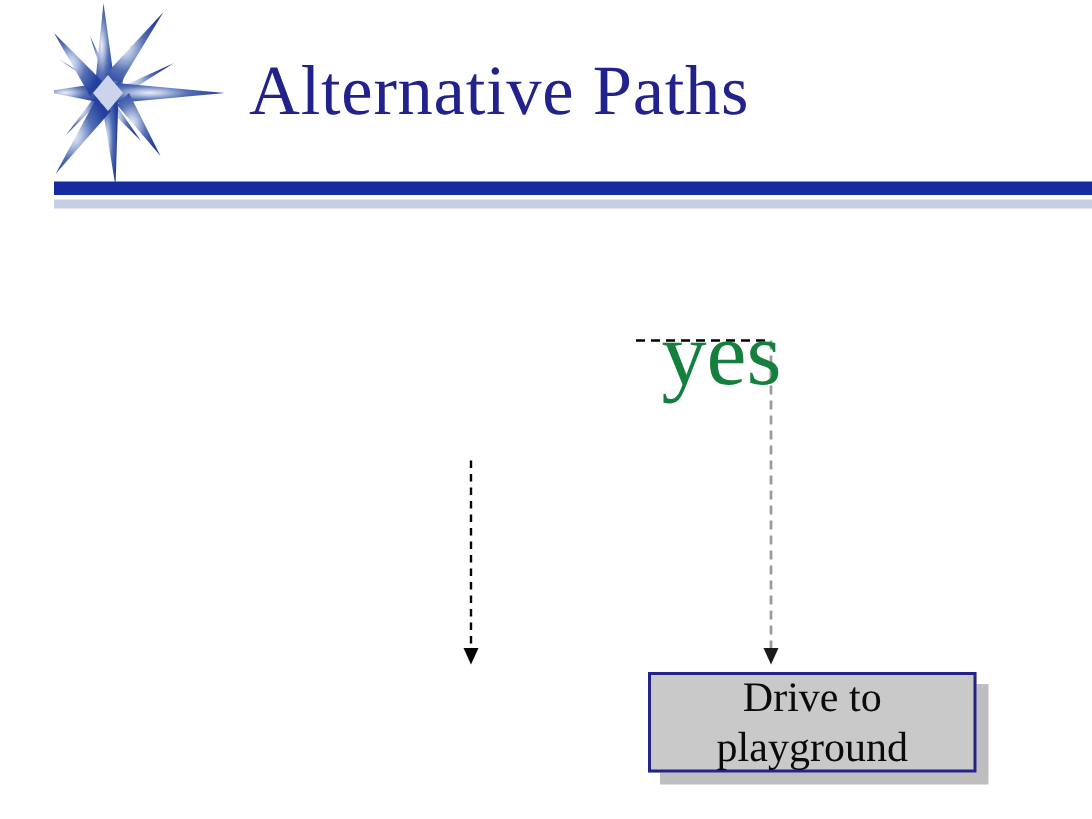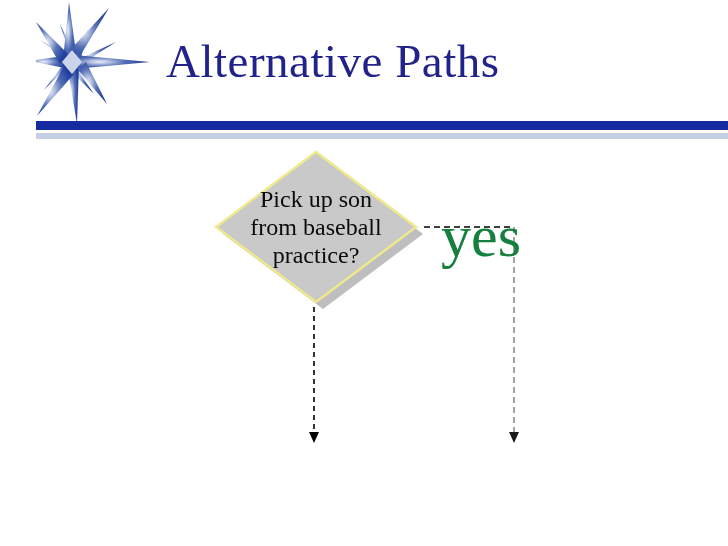--- a/index.html
+++ b/index.html
@@ -92,26 +92,19 @@
   <div class="bar-light"></div>
 
   <svg class="connector-layer" viewBox="0 0 728 546">
     <line x1="388" y1="227" x2="478" y2="227" stroke="#000000" stroke-width="1.6" stroke-dasharray="6,4"></line>
     <line x1="478" y1="227" x2="478" y2="432" stroke="#9A9A9A" stroke-width="1.8" stroke-dasharray="6,4"></line>
     <polygon points="473,432 483,432 478,443" fill="#1a1a1a"></polygon>
     <line x1="278" y1="307" x2="278" y2="432" stroke="#000000" stroke-width="1.6" stroke-dasharray="5,4"></line>
     <polygon points="273,432 283,432 278,443" fill="#000000"></polygon>
   </svg>
 
-  <div class="decision-wrap">
-    <svg class="decision-svg" viewBox="0 0 214 164">
-      <polygon points="109,9 209,84 109,159 9,84" fill="#BEBEBE"></polygon>
-      <polygon points="102,2 202,77 102,152 2,77" fill="#C9C9C9" stroke="#EDE98C" stroke-width="2.5"></polygon>
-    </svg>
-    <div class="decision-text">Pick up son
-from baseball
-practice?</div>
-  </div>
 
   <div class="flow-label label-yes">yes</div>
 
+  <div class="process-box box-playground">Drive to
+playground</div>
 
 </div>
 
 </body></html>

